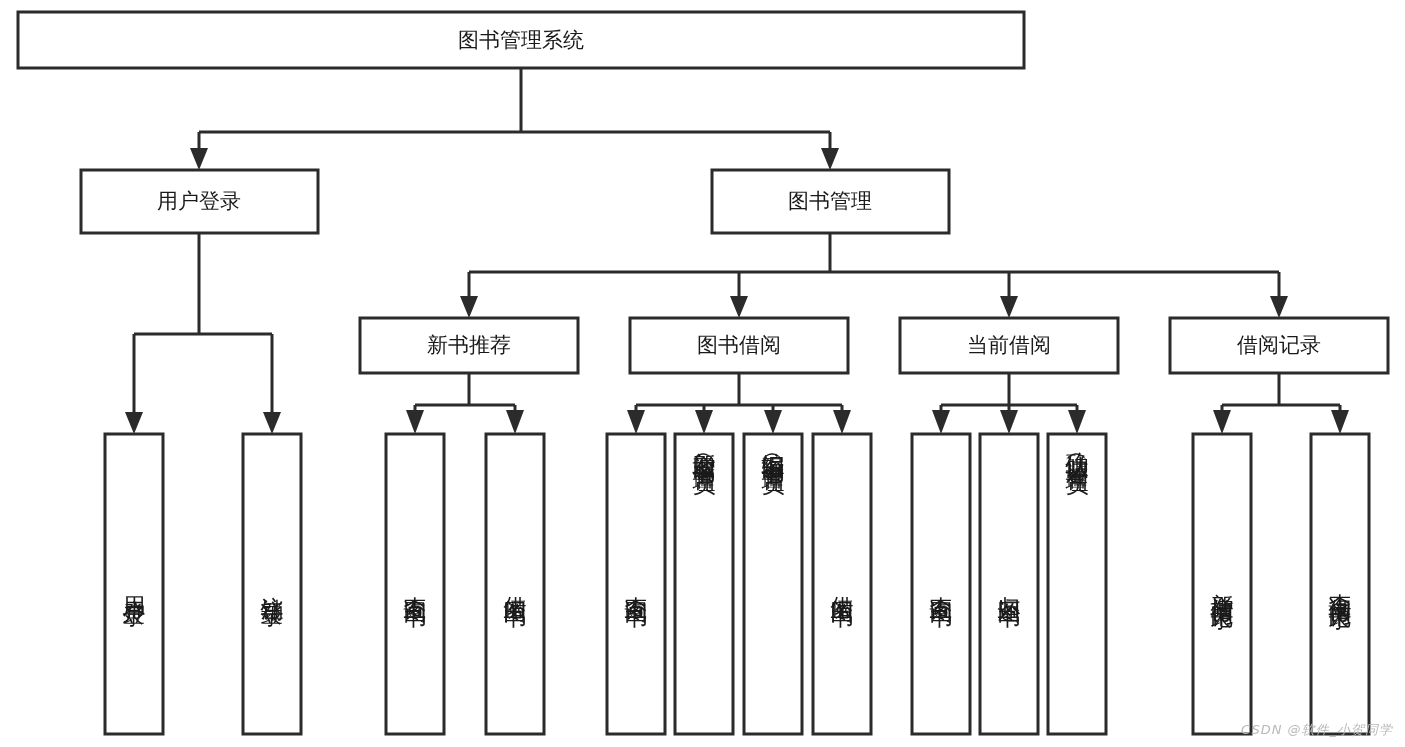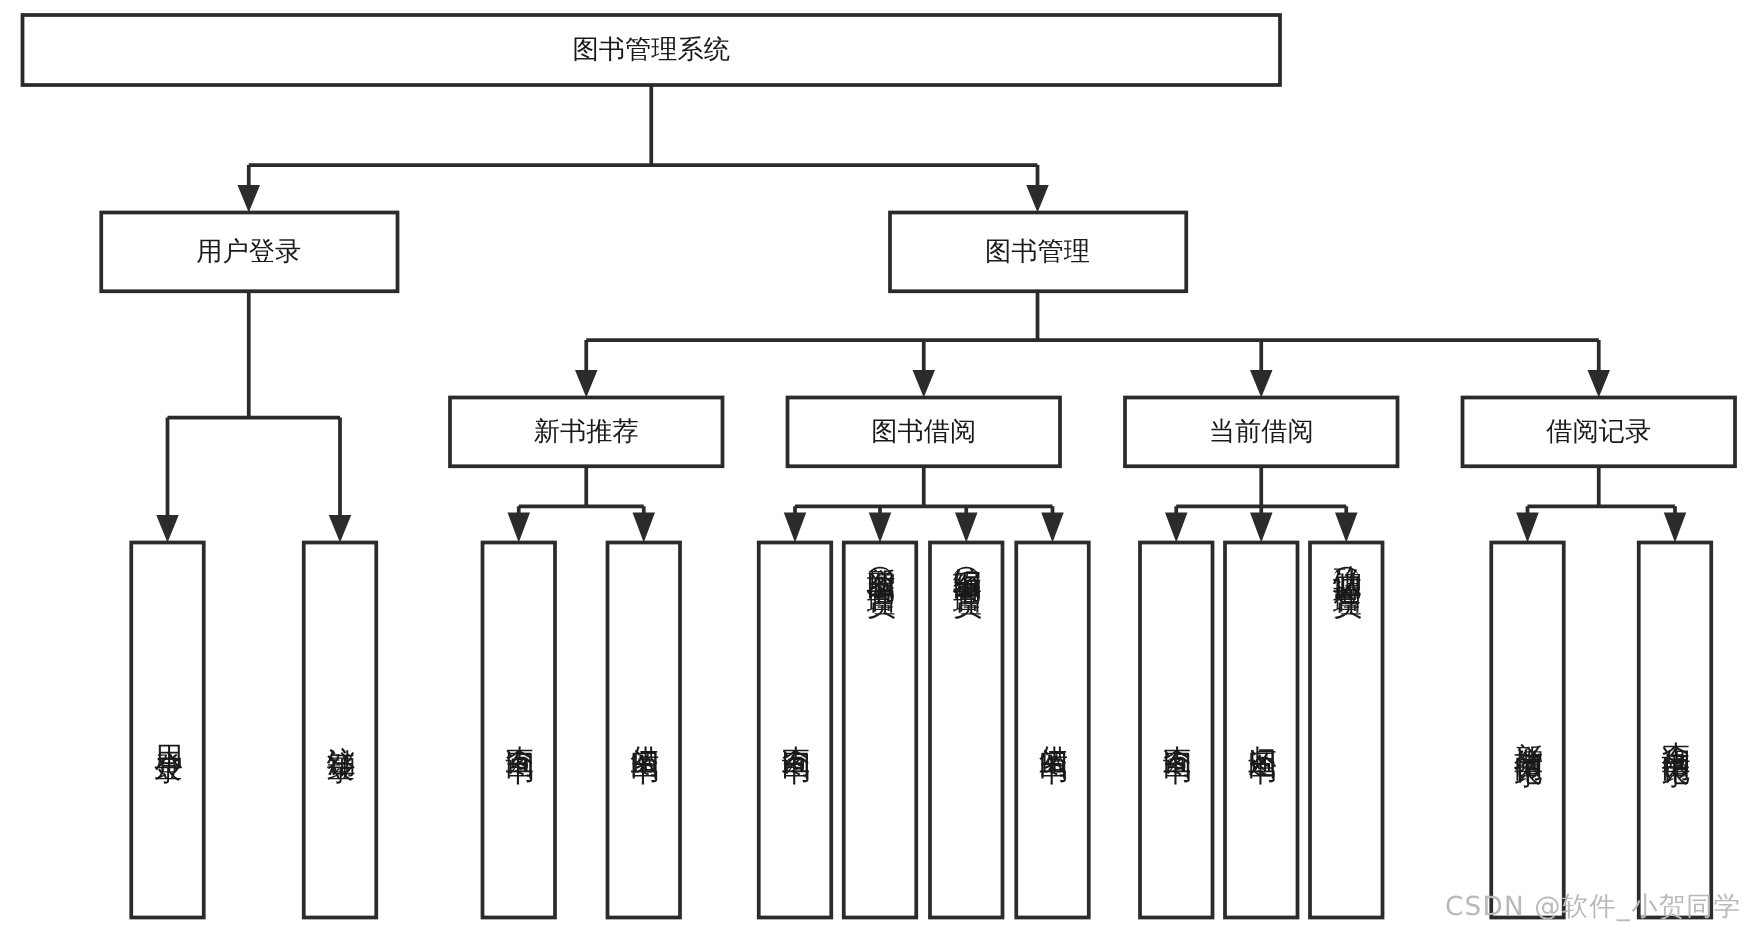--- a/index.html
+++ b/index.html
@@ -69,25 +69,26 @@
     letter-spacing: 3px;
     color: #1a1a1a;
     white-space: nowrap;
     text-align: center;
   }
   .watermark {
     position: absolute;
     right: 12px;
     bottom: 8px;
     font-family: "DejaVu Sans", "Liberation Sans", sans-serif;
-    font-size: 21px;
+    font-size: 13px;
     color: #b9b9b9;
     letter-spacing: 1px;
     white-space: nowrap;
     user-select: none;
+    font-style: italic;
   }
 </style>
 </head>
 <body>
 
 <div id="diagram-root">
 
   <svg id="tree-svg" viewBox="0 0 1405 747" xmlns="http://www.w3.org/2000/svg">
 
     <g>

